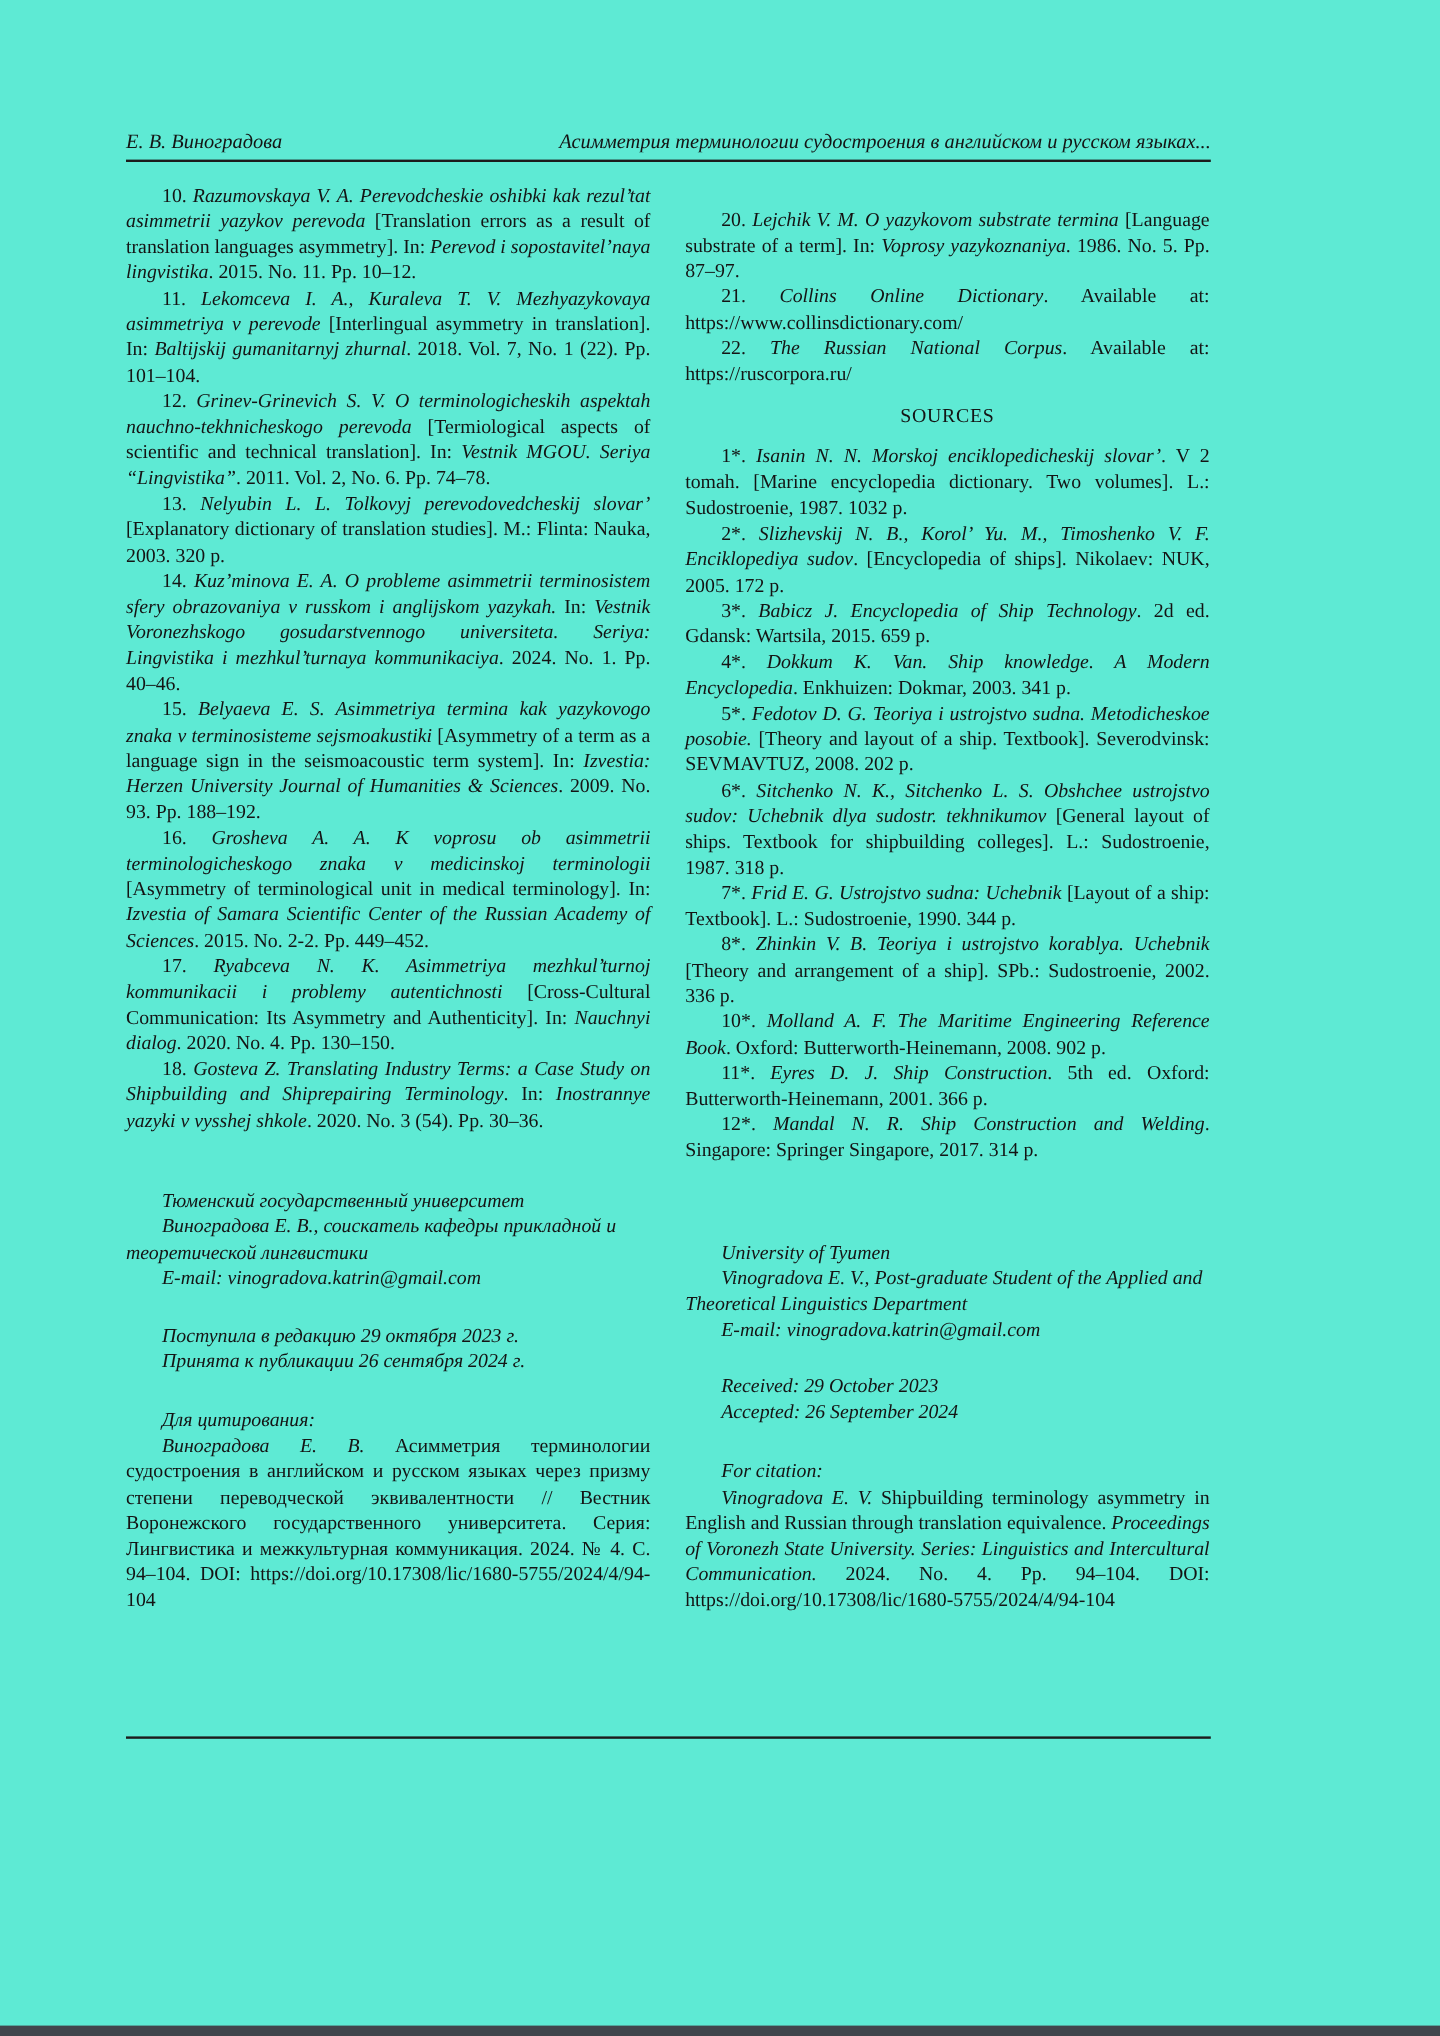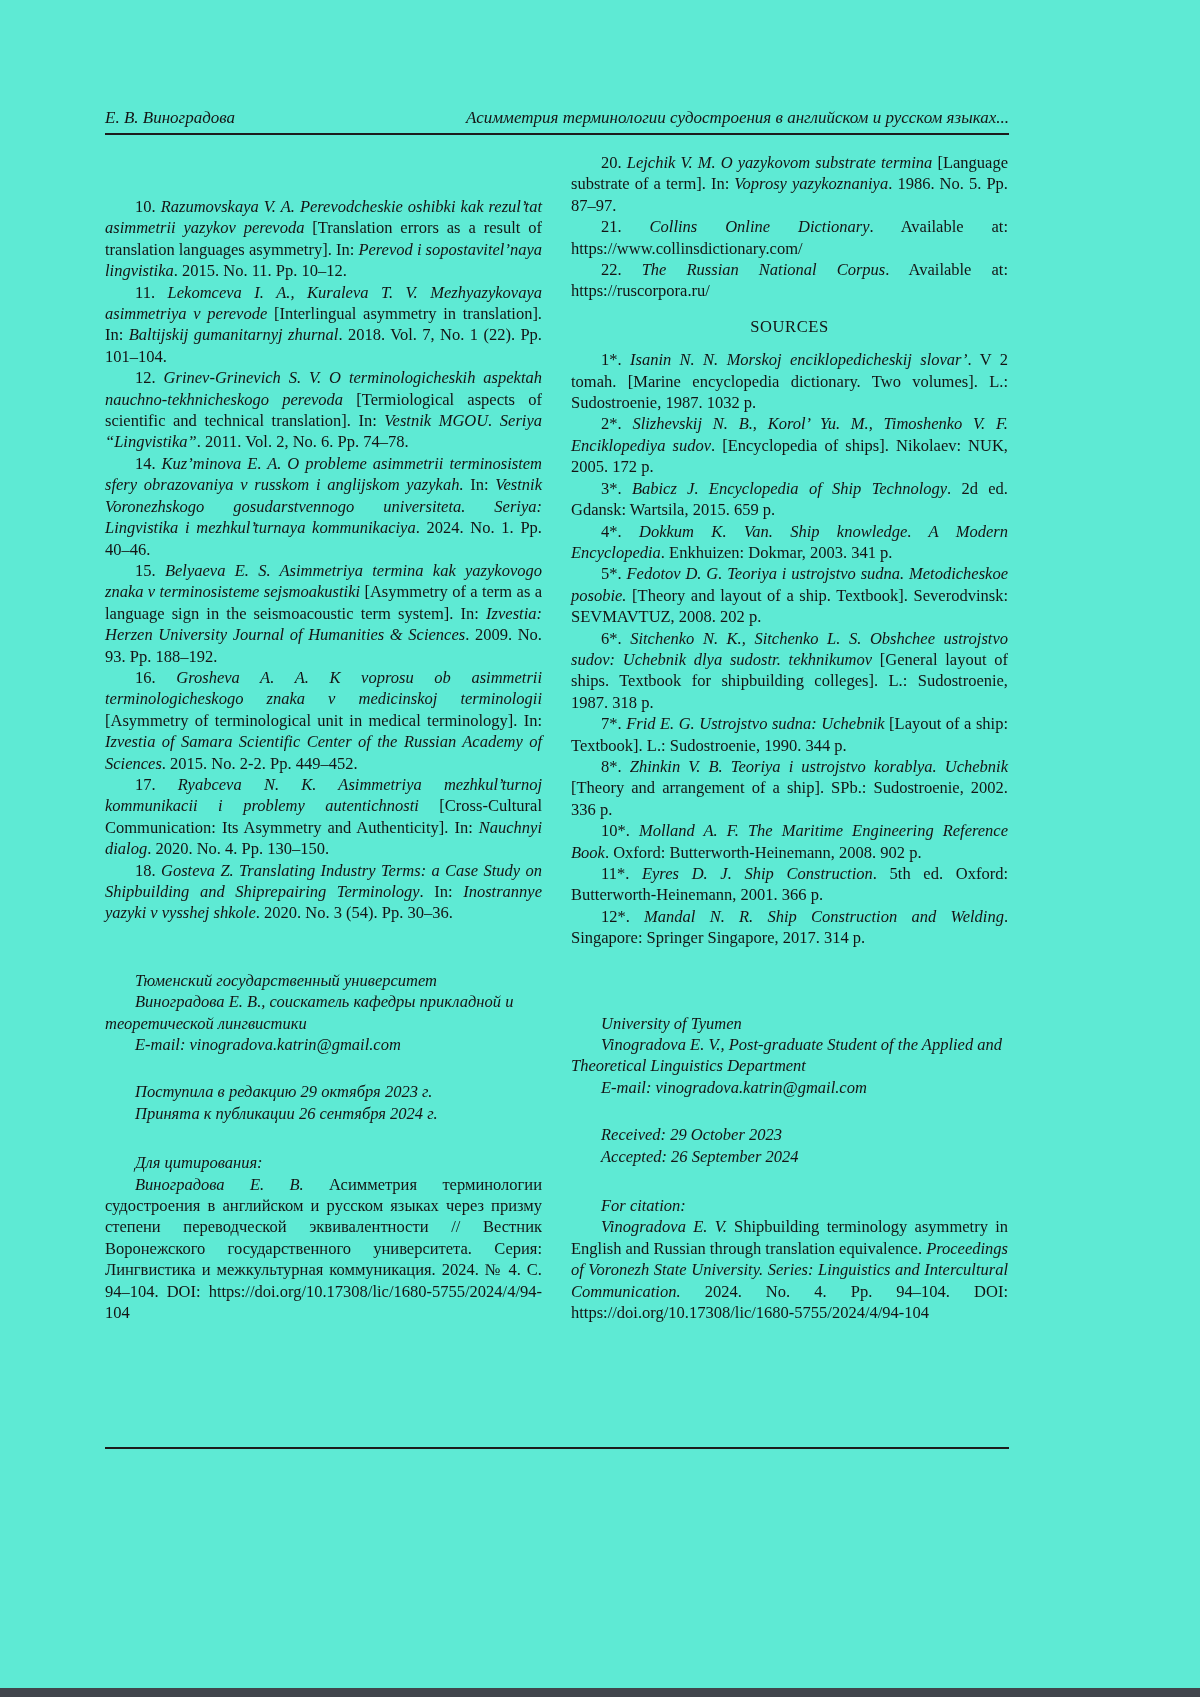--- a/index.html
+++ b/index.html
@@ -49,20 +49,21 @@
     <span class="h-left">Е. В. Виноградова</span>
     <span class="h-right">Асимметрия терминологии судостроения в английском и русском языках...</span>
   </div>
   <div class="rule top"></div>
 
   <div class="content">
     <div class="col">
         <p class="blk ref"><span>10. </span><span class="it">Razumovskaya V. A. </span><span class="it">Perevodcheskie oshibki kak rezul’tat asimmetrii yazykov perevoda</span><span> [Translation errors as a result of translation languages asymmetry]. In: </span><span class="it">Perevod i sopostavitel’naya lingvistika</span><span>. 2015. No. 11. Pp. 10–12.</span></p>
         <p class="blk ref"><span>11. </span><span class="it">Lekomceva I. A., Kuraleva T. V. </span><span class="it">Mezhyazykovaya asimmetriya v perevode</span><span> [Interlingual asymmetry in translation]. In: </span><span class="it">Baltijskij gumanitarnyj zhurnal</span><span>. 2018. Vol. 7, No. 1 (22). Pp. 101–104.</span></p>
         <p class="blk ref"><span>12. </span><span class="it">Grinev-Grinevich S. V. </span><span class="it">O terminologicheskih aspektah nauchno-tekhnicheskogo perevoda</span><span> [Termiological aspects of scientific and technical translation]. In: </span><span class="it">Vestnik MGOU. Seriya “Lingvistika”</span><span>. 2011. Vol. 2, No. 6. Pp. 74–78.</span></p>
+        <p class="blk ref"><span>13. </span><span class="it">Nelyubin L. L. </span><span class="it">Tolkovyj perevodovedcheskij slovar’</span><span> [Explanatory dictionary of translation studies]. M.: Flinta: Nauka, 2003. 320 p.</span></p>
         <p class="blk ref"><span>14. </span><span class="it">Kuz’minova E. A. </span><span class="it">O probleme asimmetrii terminosistem sfery obrazovaniya v russkom i anglijskom yazykah.</span><span> In: </span><span class="it">Vestnik Voronezhskogo gosudarstvennogo universiteta. Seriya: Lingvistika i mezhkul’turnaya kommunikaciya</span><span>. 2024. No. 1. Pp. 40–46.</span></p>
         <p class="blk ref"><span>15. </span><span class="it">Belyaeva E. S. </span><span class="it">Asimmetriya termina kak yazykovogo znaka v terminosisteme sejsmoakustiki</span><span> [Asymmetry of a term as a language sign in the seismoacoustic term system]. In: </span><span class="it">Izvestia: Herzen University Journal of Humanities &amp; Sciences</span><span>. 2009. No. 93. Pp. 188–192.</span></p>
         <p class="blk ref"><span>16. </span><span class="it">Grosheva A. A. </span><span class="it">K voprosu ob asimmetrii terminologicheskogo znaka v medicinskoj terminologii</span><span> [Asymmetry of terminological unit in medical terminology]. In: </span><span class="it">Izvestia of Samara Scientific Center of the Russian Academy of Sciences</span><span>. 2015. No. 2-2. Pp. 449–452.</span></p>
         <p class="blk ref"><span>17. </span><span class="it">Ryabceva N. K. </span><span class="it">Asimmetriya mezhkul’turnoj kommunikacii i problemy autentichnosti</span><span> [Cross-Cultural Communication: Its Asymmetry and Authenticity]. In: </span><span class="it">Nauchnyi dialog</span><span>. 2020. No. 4. Pp. 130–150.</span></p>
         <p class="blk ref"><span>18. </span><span class="it">Gosteva Z. </span><span class="it">Translating Industry Terms: a Case Study on Shipbuilding and Shiprepairing Terminology</span><span>. In: </span><span class="it">Inostrannye yazyki v vysshej shkole</span><span>. 2020. No. 3 (54). Pp. 30–36.</span></p>
         <p class="blk spacer" style="height: 46px;"></p>
         <p class="blk affil"><span class="it">Тюменский государственный университет</span></p>
         <p class="blk affil"><span class="it">Виноградова Е. В., соискатель кафедры прикладной и теоретической лингвистики</span></p>
         <p class="blk affil"><span class="it">E-mail: vinogradova.katrin@gmail.com</span></p>
         <p class="blk spacer" style="height: 26px;"></p>

